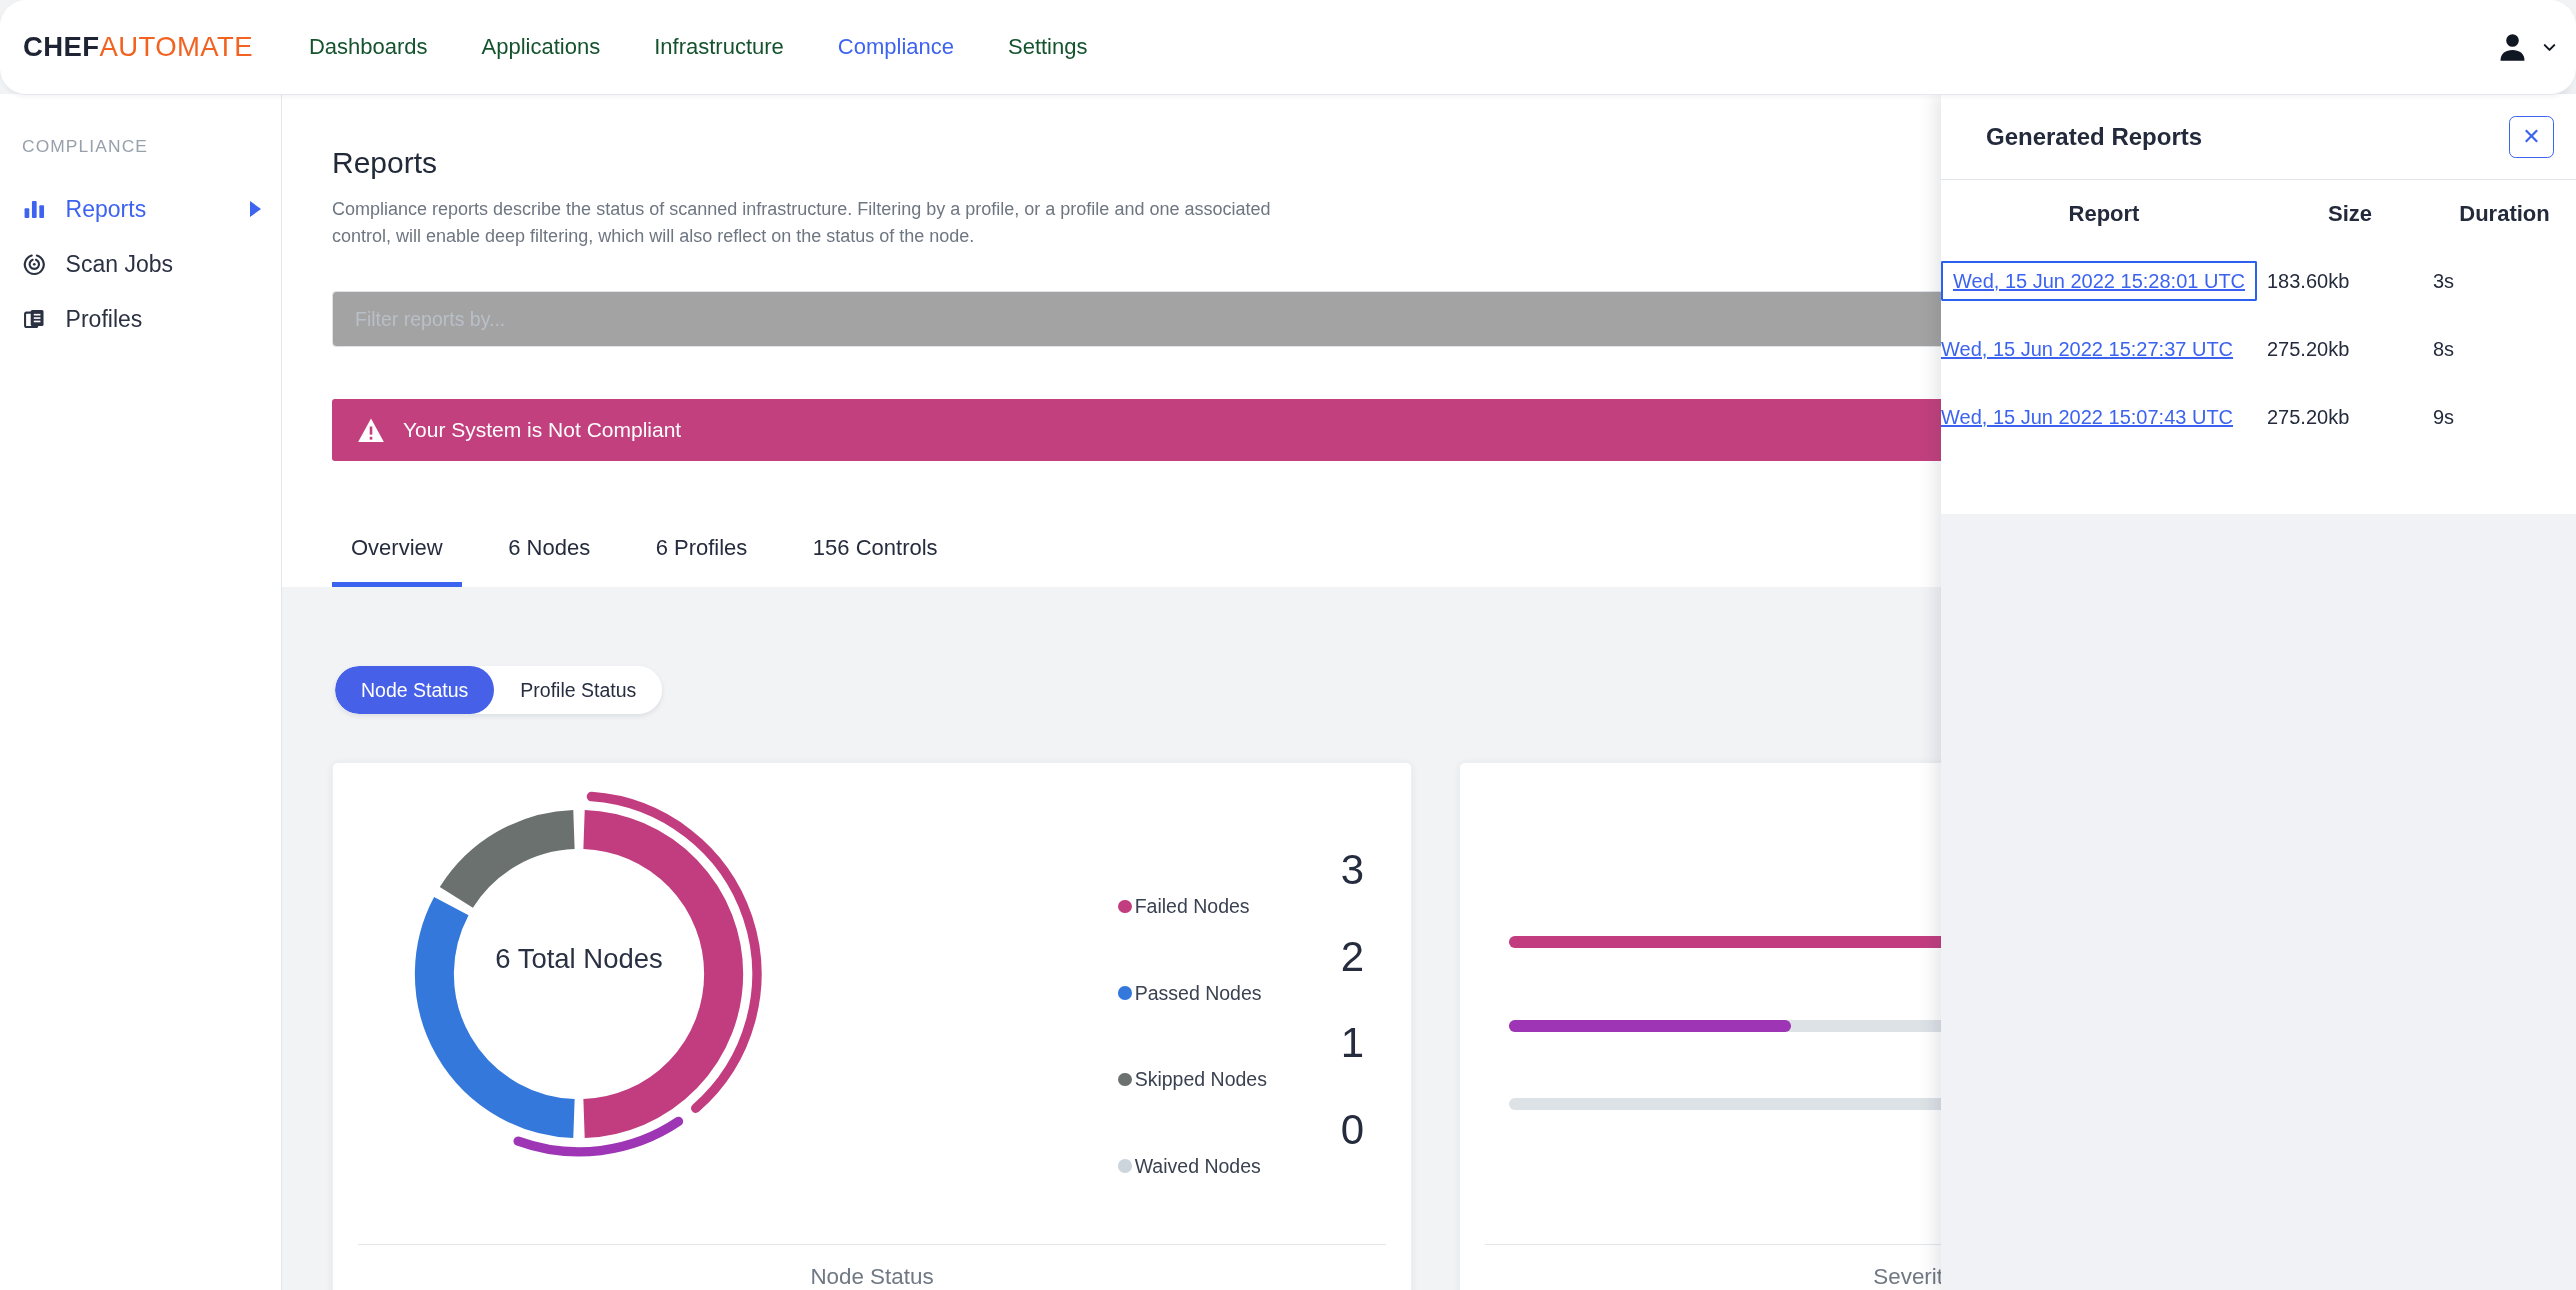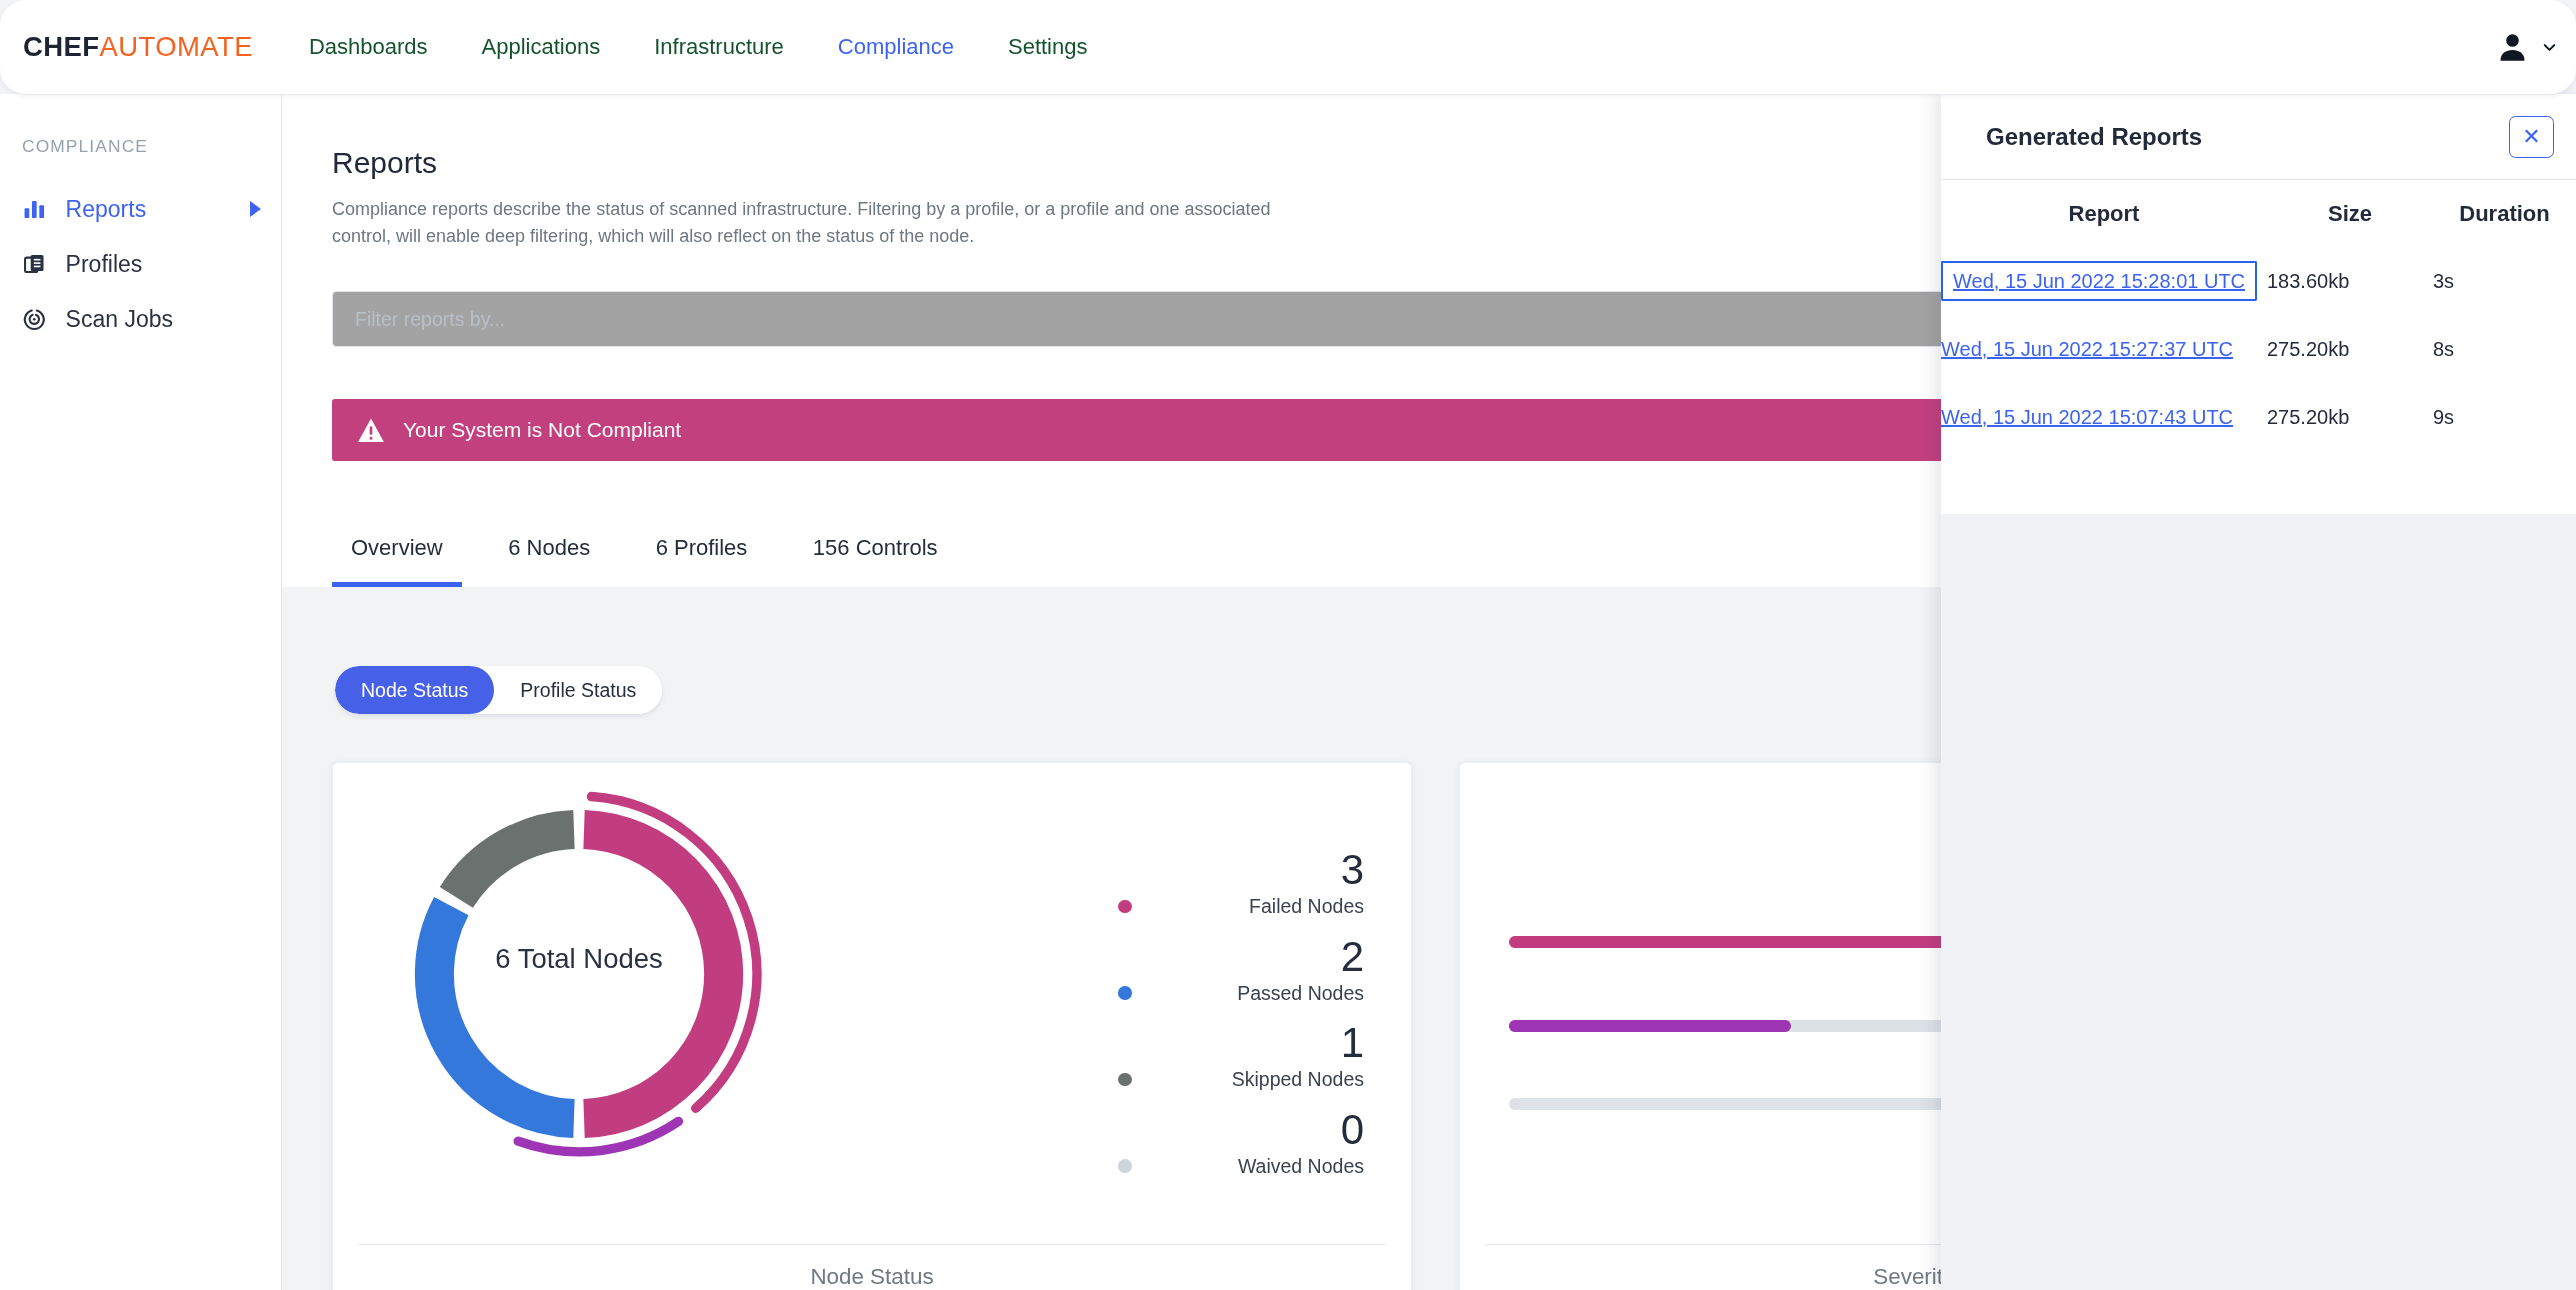--- a/index.html
+++ b/index.html
@@ -81,21 +81,21 @@
   .card{border:0.7px solid #eceef0;}
   .card.card-donut{left:51px;}
   .card.card-bars{left:1178px;}
   .card-footer-line{position:absolute;top:481px;left:25px;right:25px;height:0.7px;background:#e4e7ea;}
   .card-footer-label{position:absolute;top:501px;left:0;right:0;text-align:center;font-size:22.4px;color:#6f7883;}
   
   .donut-svg{position:absolute;left:58px;top:23px;width:376px;height:376px;}
   .legend{position:absolute;top:85px;right:47px;width:246px;}
   .legend-item{margin-bottom:16.6px;text-align:right;}
   .legend-num{font-size:42px;color:#252c3e;line-height:1.05;}
-  .legend-row{display:flex;justify-content:space-between;align-items:center;gap:23px;margin-top:2.9px;}
+  .legend-row{display:flex;justify-content:flex-start;align-items:center;gap:3px;margin-top:2.9px;}
   .legend-dot{width:13.7px;height:13.7px;border-radius:50%;flex:0 0 auto;}
   .dot-failed{background:#c23d80;}
   .dot-passed{background:#3478db;}
   .dot-skipped{background:#6b716f;}
   .dot-waived{background:#ccd5dc;}
   .legend-label{font-size:19.5px;color:#3a4150;}
   
   .bars{position:absolute;left:49px;top:0;width:944px;}
   .bar-track{position:absolute;left:0;width:944px;height:11.6px;border-radius:5.8px;background:#dde2e7;}
   .bar-fill{position:absolute;left:0;height:11.6px;border-radius:5.8px;}
@@ -158,37 +158,37 @@
     <svg class="s-icon ic" viewBox="0 0 24 24" fill="currentColor">
       <rect x="2.5" y="11" width="4.6" height="9.5" rx="1"></rect>
       <rect x="9.7" y="4" width="4.6" height="16.5" rx="1"></rect>
       <rect x="16.9" y="8" width="4.6" height="12.5" rx="1"></rect>
     </svg>
     <span class="s-label">Reports</span>
     <span class="submenu-arrow"></span>
   </div>
 
   <div class="side-item">
+    <svg class="s-icon ic" viewBox="0 0 24 24" fill="none" stroke="currentColor" stroke-width="2.1" stroke-linecap="round">
+      <path d="M14.5 3.4a9.2 9.2 0 1 1 -5 0"></path>
+      <path d="M13.6 7.6a4.6 4.6 0 1 1 -3.2 0"></path>
+      <circle cx="12" cy="12" r="1.3" fill="currentColor" stroke="none"></circle>
+    </svg>
+    <span class="s-label">Scan Jobs</span>
+  </div>
+
+  <div class="side-item">
     <svg class="s-icon ic" viewBox="0 0 24 24">
       <rect x="3" y="5.5" width="12" height="14" rx="1.5" fill="none" stroke="currentColor" stroke-width="2"></rect>
       <rect x="8.5" y="3" width="12.5" height="15.5" rx="1.5" fill="currentColor"></rect>
       <line x1="11.5" y1="7.5" x2="18" y2="7.5" stroke="#ffffff" stroke-width="1.6"></line>
       <line x1="11.5" y1="10.8" x2="18" y2="10.8" stroke="#ffffff" stroke-width="1.6"></line>
       <line x1="11.5" y1="14.1" x2="18" y2="14.1" stroke="#ffffff" stroke-width="1.6"></line>
     </svg>
     <span class="s-label">Profiles</span>
-  </div>
-
-  <div class="side-item">
-    <svg class="s-icon ic" viewBox="0 0 24 24" fill="none" stroke="currentColor" stroke-width="2.1" stroke-linecap="round">
-      <path d="M14.5 3.4a9.2 9.2 0 1 1 -5 0"></path>
-      <path d="M13.6 7.6a4.6 4.6 0 1 1 -3.2 0"></path>
-      <circle cx="12" cy="12" r="1.3" fill="currentColor" stroke="none"></circle>
-    </svg>
-    <span class="s-label">Scan Jobs</span>
   </div>
 </aside>
 
 <section class="main-head">
   <h1 class="page-title">Reports</h1>
   <p class="page-desc">Compliance reports describe the status of scanned infrastructure. Filtering by a profile, or a profile and one associated control, will enable deep filtering, which will also reflect on the status of the node.</p>
 
   <input class="filter-input" type="text" placeholder="Filter reports by..." style="">
 
   <div class="banner">

